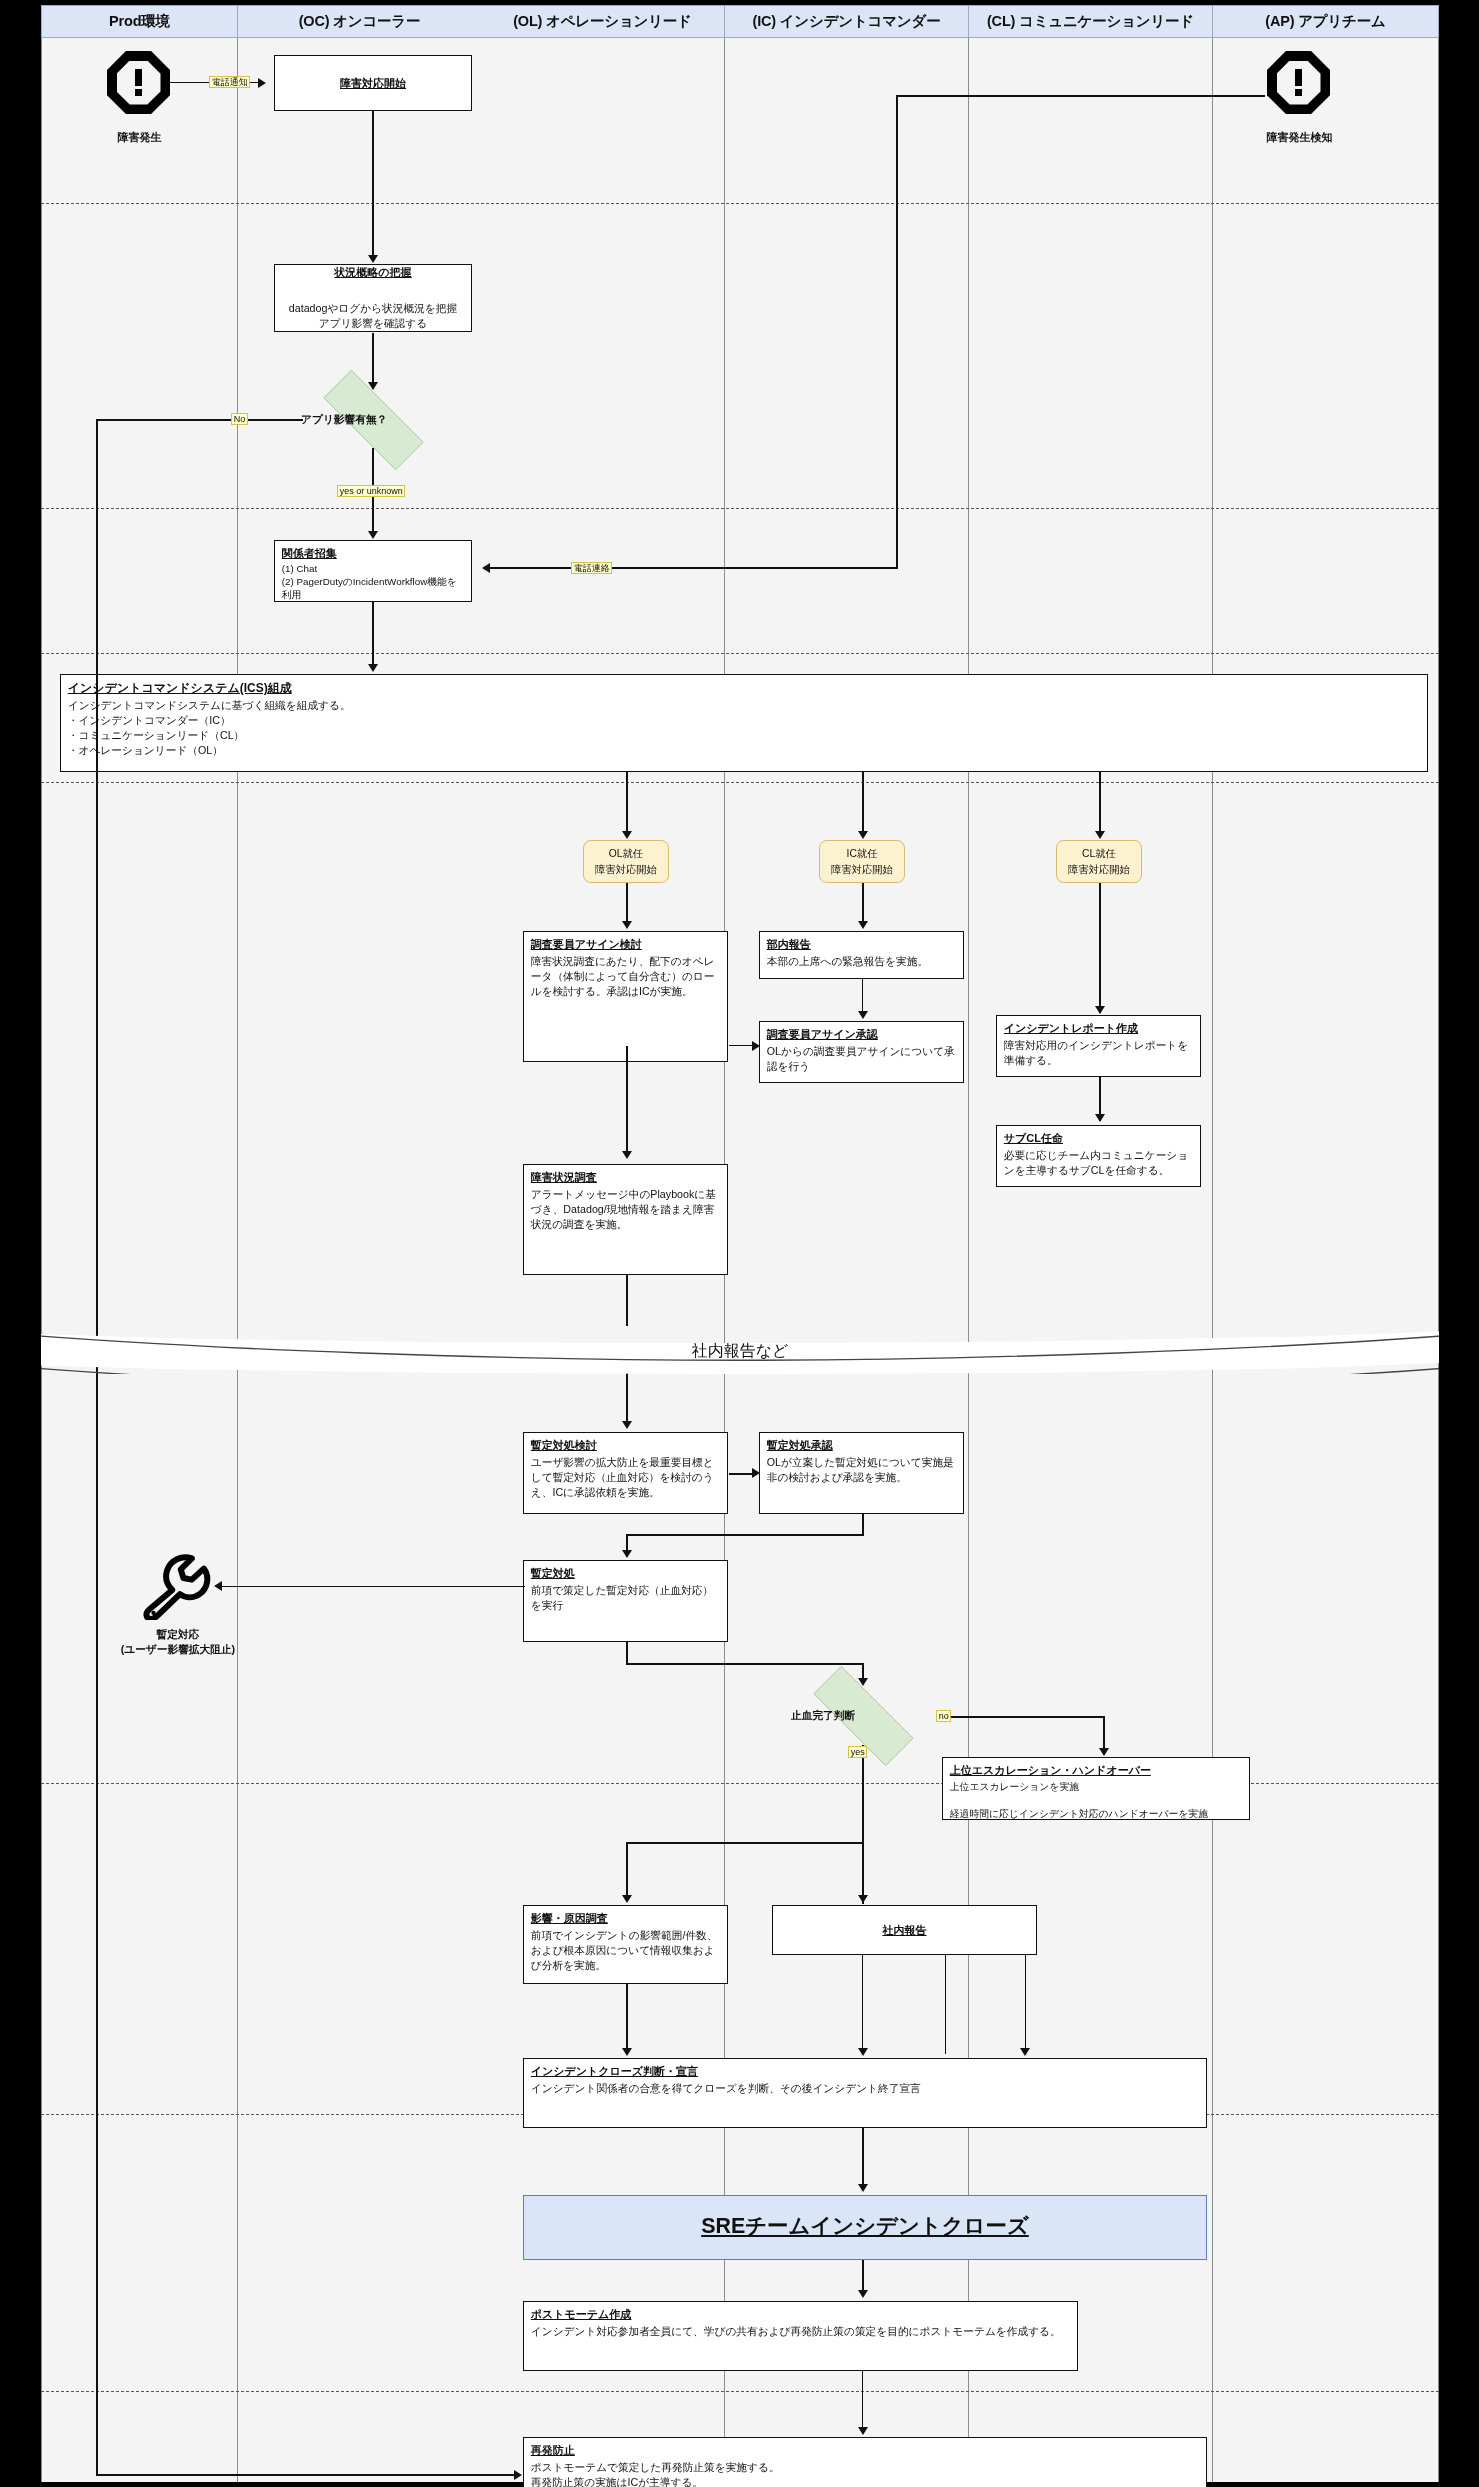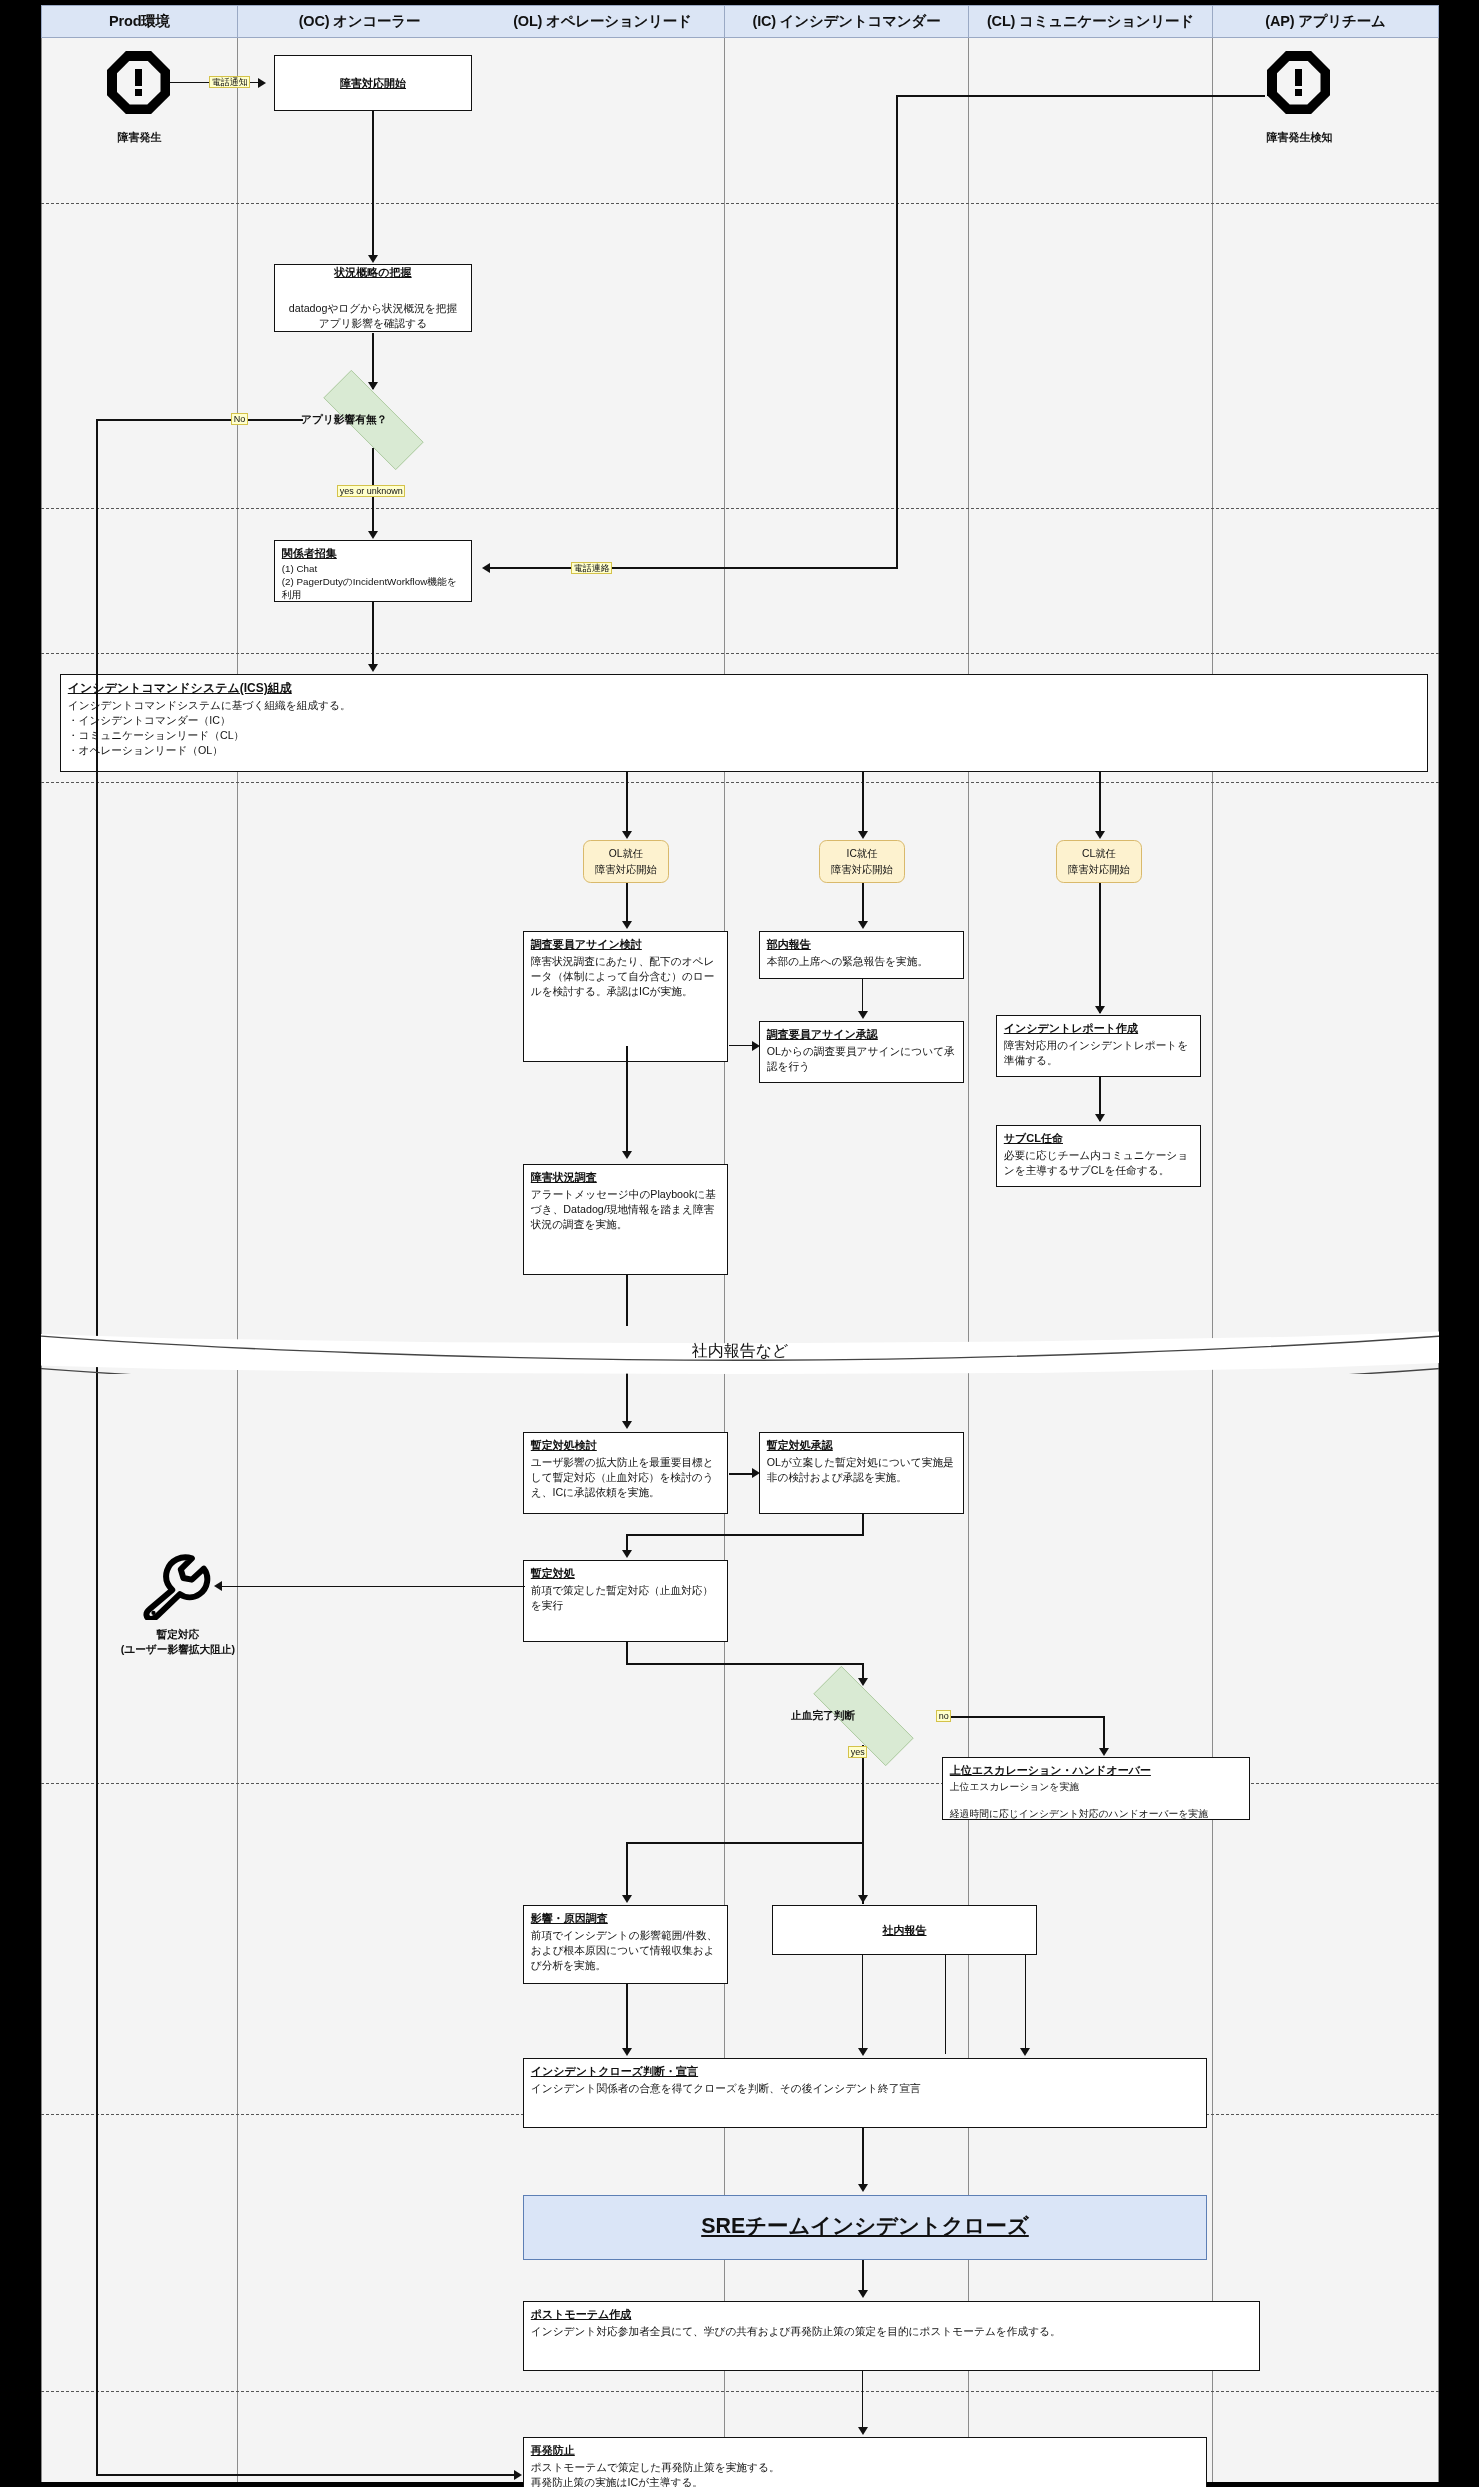--- a/index.html
+++ b/index.html
@@ -468,21 +468,21 @@
     <div class="vline" style="left:821px;top:2123px;height:62px;"></div>
     <div class="arrow-d" style="left:817px;top:2179px;"></div>
 
     <div class="node big-center" style="left:482px;top:2190px;width:684px;height:65px;">
       <span class="ttl">SREチームインシデントクローズ</span>
     </div>
 
     <div class="vline" style="left:821px;top:2255px;height:36px;"></div>
     <div class="arrow-d" style="left:817px;top:2285px;"></div>
 
-    <div class="node" style="left:482px;top:2296px;width:737px;height:70px;">
+    <div class="node" style="left:482px;top:2296px;width:555px;height:70px;">
       <span class="ttl">ポストモーテム作成</span>
       <span class="bdy">インシデント対応参加者全員にて、学びの共有および再発防止策の策定を目的にポストモーテムを作成する。</span>
     </div>
 
     <div class="vline thin" style="left:821px;top:2366px;height:62px;"></div>
     <div class="arrow-d" style="left:817px;top:2422px;"></div>
 
     <div class="node" style="left:482px;top:2432px;width:684px;height:70px;">
       <span class="ttl">再発防止</span>
       <span class="bdy">ポストモーテムで策定した再発防止策を実施する。

